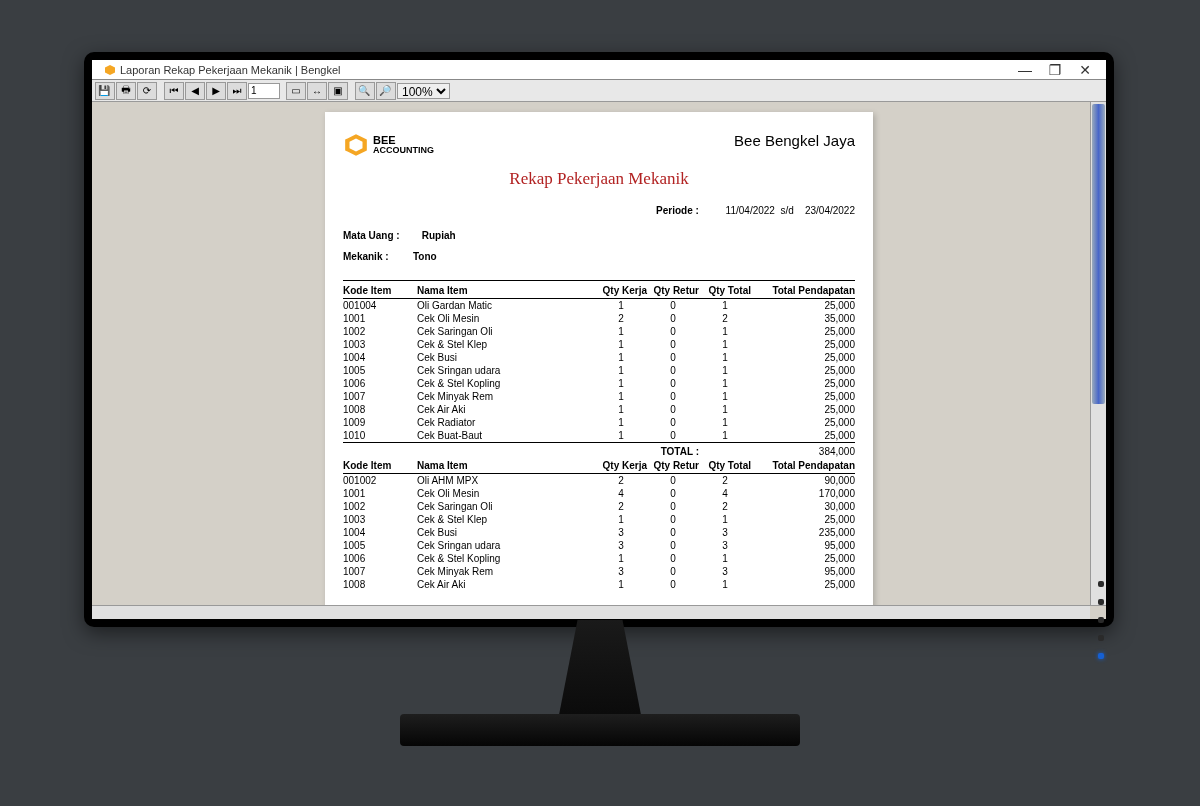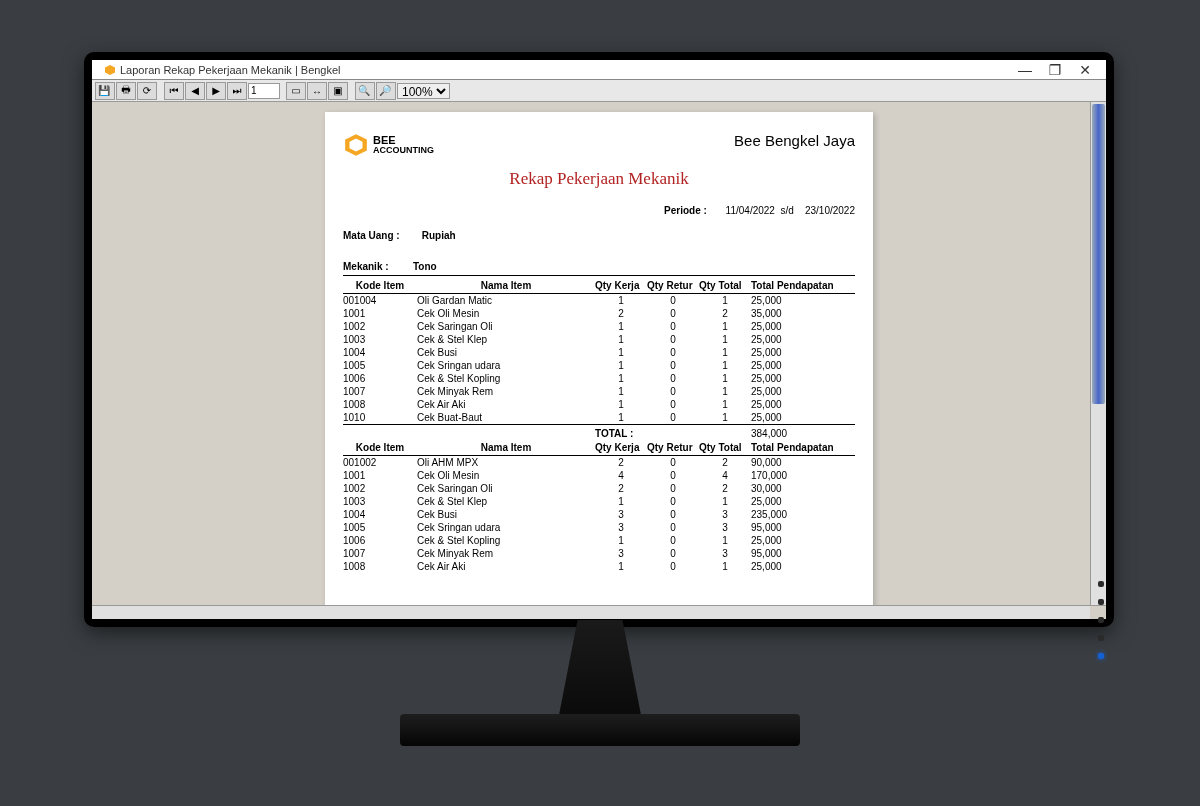--- a/index.html
+++ b/index.html
@@ -20,29 +20,29 @@
 .viewport{position:absolute;top:42px;left:0;right:0;bottom:14px;background:#d4d0c8;overflow:auto}
 .page{background:#fff;width:548px;margin:10px auto;min-height:720px;padding:20px 18px;box-shadow:2px 2px 6px rgba(0,0,0,.2);font-size:11px;color:#000}
 .rhead{position:relative;margin-bottom:16px}
 .logo{position:absolute;left:0;top:0;display:flex;align-items:center;gap:4px}
 .logo svg{width:26px;height:26px}
 .logotxt{font-size:9px;font-weight:bold;line-height:1}
 .logotxt .top{font-size:11px}
 .company{text-align:right;font-size:15px;font-weight:normal;margin-bottom:20px}
 .rtitle{text-align:center;font-size:17px;font-weight:normal;color:#b22222;font-family:Georgia,serif}
 .periode{text-align:right;font-size:10px;margin:10px 0 14px}
-.periode b{margin-right:16px}
+.periode b{margin-right:24px}
 .meta{font-size:10px;margin-bottom:8px}
 .meta b{display:inline-block;width:76px}
-.mek{font-size:10px;margin:20px 0 2px;border-bottom:1px solid #000;padding-bottom:3px}
+.mek{font-size:10px;margin:10px 0 2px;border-bottom:1px solid #000;padding-bottom:18px}
 .mek b{display:inline-block;width:70px}
 table{width:100%;border-collapse:collapse;font-size:10px}
-th{text-align:center;border-bottom:1px solid #000;padding:2px 0;font-weight:bold}
+th{text-align:left;border-bottom:1px solid #000;padding:2px 0;font-weight:bold}
 td{padding:1px 0}
-.r{text-align:left}
+.r{text-align:right}
 .c{text-align:center}
 .totr td{border-top:1px solid #000;padding-top:3px}
 .vscroll{position:absolute;right:0;top:42px;bottom:14px;width:16px;background:#e0e0e0;border-left:1px solid #999}
 .vsthumb{position:absolute;left:1px;right:1px;top:2px;height:300px;background:linear-gradient(90deg,#9ab 0%,#4766c9 50%,#9ab 100%);border-radius:2px}
 .hscroll{position:absolute;left:0;right:16px;bottom:0;height:14px;background:#e0e0e0;border-top:1px solid #999}
 .statusbar{position:absolute;left:0;right:0;bottom:0;height:14px;background:#d4d0c8;font-size:9px;text-align:center;color:#555;line-height:14px;border-top:1px solid #999}
 .stand{position:absolute;left:50%;transform:translateX(-50%);top:620px;width:150px;height:100px;background:linear-gradient(180deg,#1a1a1a,#0a0a0a);clip-path:polygon(35% 0,65% 0,78% 100%,22% 100%)}
 .base{position:absolute;left:50%;transform:translateX(-50%);top:714px;width:400px;height:32px;background:linear-gradient(180deg,#1e1e1e,#050505);border-radius:4px}
 .pwrbtns{position:absolute;right:10px;top:52px;width:6px;height:575px;display:flex;flex-direction:column;justify-content:flex-end;gap:12px;padding-bottom:20px}
 .pwrbtns span{width:6px;height:6px;background:#2a2a2a;border-radius:2px}
@@ -103,21 +103,21 @@
               <div>ACCOUNTING</div>
             </div>
           </div>
           <div class="company">Bee Bengkel Jaya</div>
           <div class="rtitle">Rekap Pekerjaan Mekanik</div>
         </div>
         <div class="periode">
           <b>Periode :</b>
           <span>11/04/2022</span>
           &nbsp;<span>s/d</span>&nbsp;&nbsp;&nbsp;
-          <span>23/10/2022</span>
+          <span>23/04/2022</span>
         </div>
         <div class="meta">
           <b>Mata Uang :</b>
           <b>Rupiah</b>
         </div>
         <div id="sections">
             <div class="mek"><b>Mekanik  :</b><b>Tono</b></div>
             <table>
               <thead>
                 <tr>
@@ -190,20 +190,28 @@
       <td>1007</td>
       <td>Cek Minyak Rem</td>
       <td class="c">1</td>
       <td class="c">0</td>
       <td class="c">1</td>
       <td class="r">25,000</td>
     </tr>
                 <tr>
       <td>1008</td>
       <td>Cek Air Aki</td>
+      <td class="c">1</td>
+      <td class="c">0</td>
+      <td class="c">1</td>
+      <td class="r">25,000</td>
+    </tr>
+                <tr>
+      <td>1009</td>
+      <td>Cek Radiator</td>
       <td class="c">1</td>
       <td class="c">0</td>
       <td class="c">1</td>
       <td class="r">25,000</td>
     </tr>
                 <tr>
       <td>1010</td>
       <td>Cek Buat-Baut</td>
       <td class="c">1</td>
       <td class="c">0</td>

